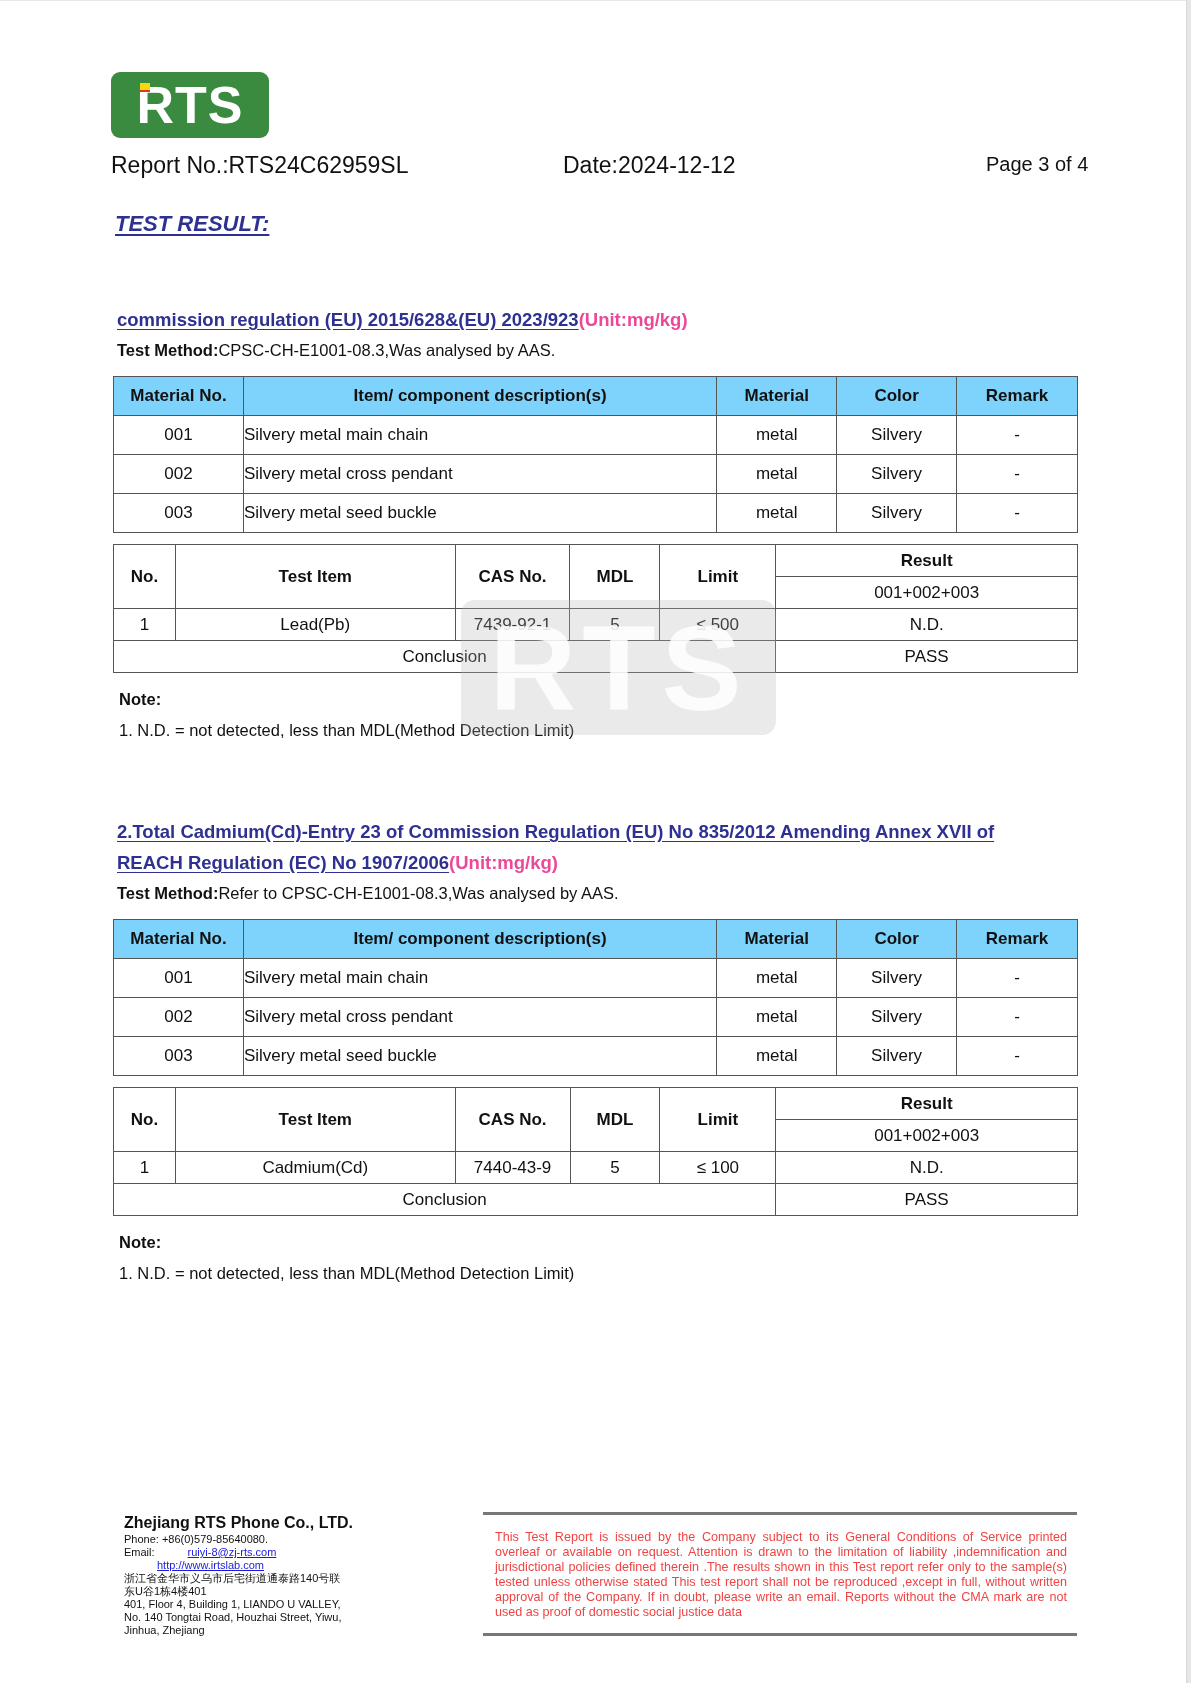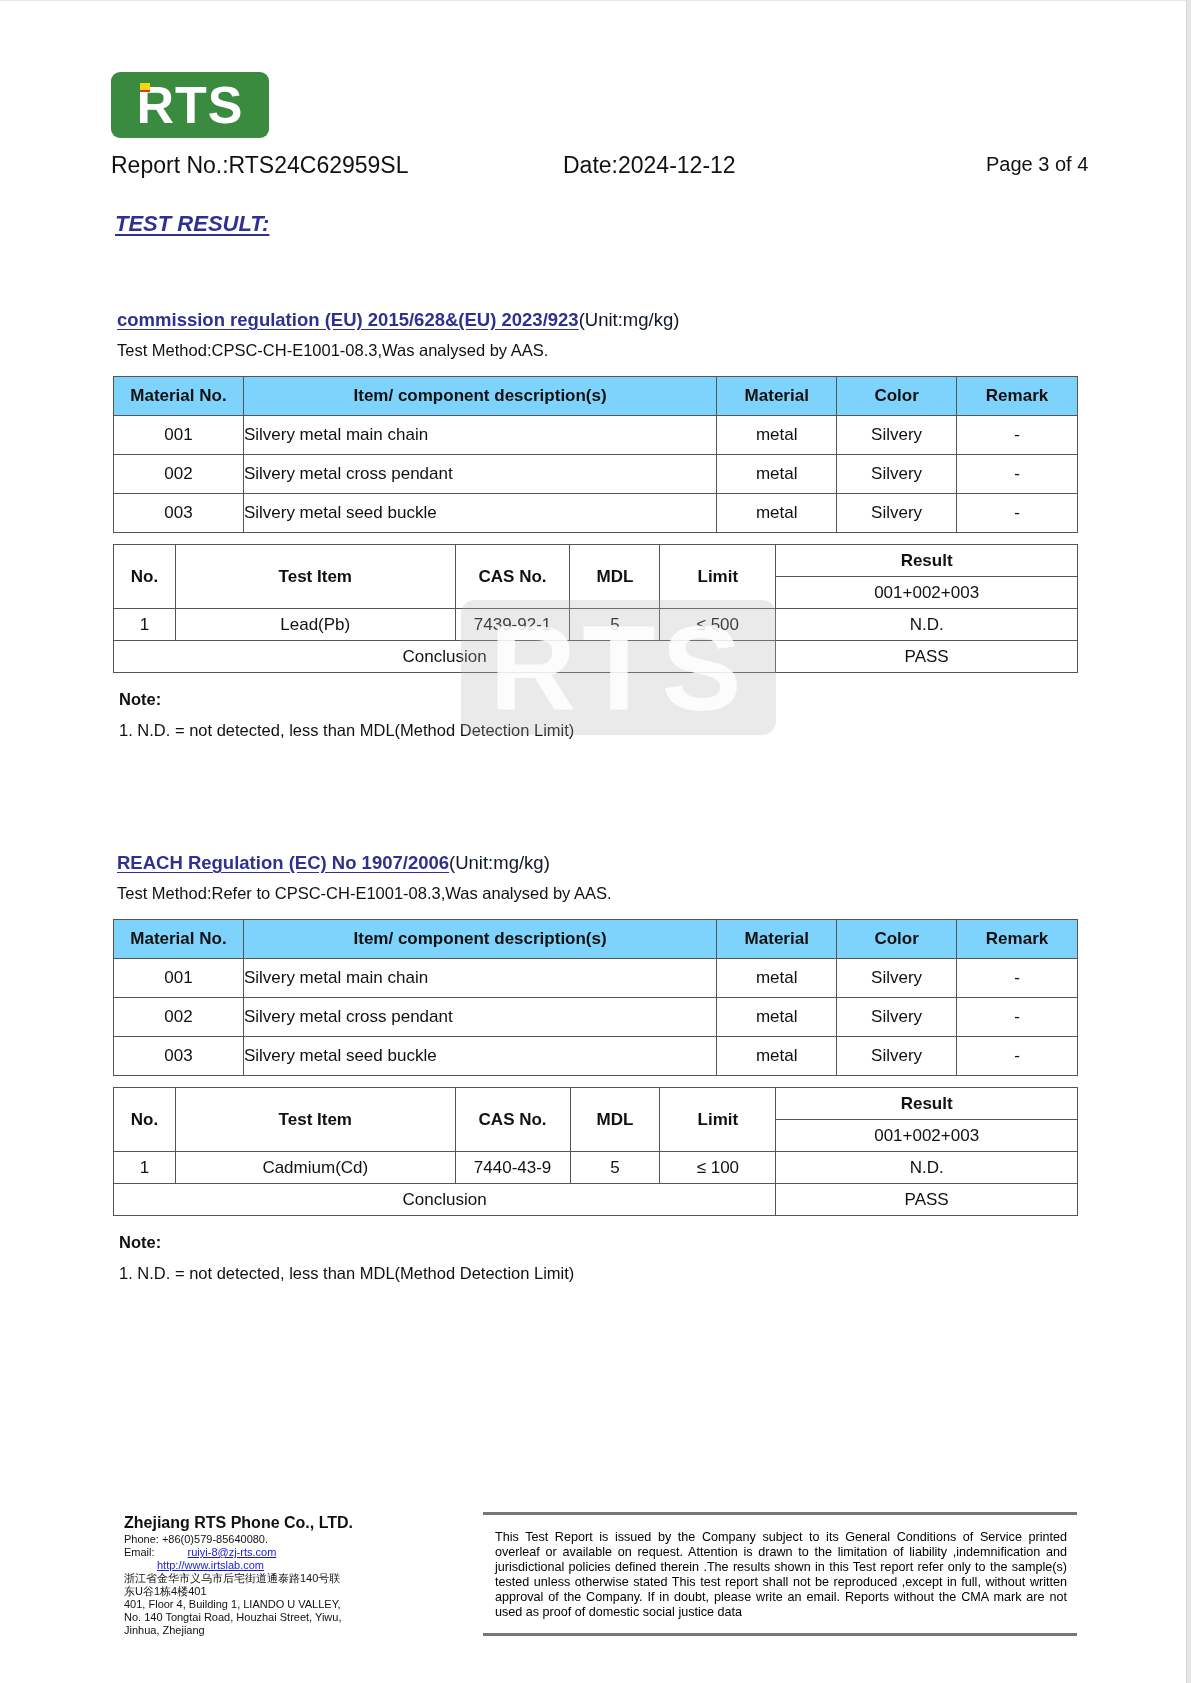--- a/index.html
+++ b/index.html
@@ -13,41 +13,41 @@
 
   .hdr { position:absolute; top:152px; font-size:23px; color:#111; white-space:nowrap; }
   .hdr-report { left:111px; }
   .hdr-date { left:563px; }
   .hdr-page { left:986px; top:153px; font-size:20px; }
 
   .title-main { position:absolute; left:115px; top:211px; font-size:22px; font-weight:bold; color:#2e3192; text-decoration:underline; text-underline-offset:3px;font-style:italic; }
 
   .sec-title { position:absolute; left:117px; width:960px; font-size:18.5px; line-height:31px; color:#2e3192; }
   .sec-title .u { font-weight:bold; text-decoration:underline; text-underline-offset:3px; }
-  .sec-title .unit { font-weight:normal; color:#0f172a; }
+  .sec-title .unit { font-weight:bold; color:#ec4899; }
   .method { position:absolute; left:117px; font-size:16.5px; color:#111; }
-  .method b { font-weight:normal; }
+  .method b { font-weight:bold; }
 
   table { position:absolute; left:113px; width:965px; border-collapse:collapse; font-size:17px; }
   td, th { border:1.5px solid #555; text-align:center; padding:0; font-weight:normal; }
   th { font-weight:bold; }
   .mat th { background:#7dd3fc; height:38px; }
   .mat td { height:38px; }
   .mat td.desc { text-align:left; }
   .res th, .res td { height:31px; }
   .watermark { position:absolute; left:461px; top:600px; width:315px; height:135px; background:rgba(180,180,180,0.28); border-radius:14px; display:flex; align-items:center; justify-content:center; z-index:2; pointer-events:none; }
   .watermark span { font-size:120px; font-weight:bold; color:rgba(255,255,255,0.85); letter-spacing:6px; line-height:1; }
 
   .note-h { position:absolute; left:119px; font-size:16.5px; font-weight:bold; }
   .note-t { position:absolute; left:119px; font-size:16.5px; }
 
   .footer-co { position:absolute; left:124px; top:1513px; width:330px; font-size:11px; line-height:13px; color:#111; }
   .footer-co .name { font-size:16px; font-weight:bold; line-height:20px; }
   .footer-co a { color:#1a1adb; text-decoration:underline;padding-left:33px; }
-  .disclaimer { position:absolute; left:483px; top:1512px; width:594px; border-top:3px solid #777; border-bottom:3px solid #777; padding:15px 10px 10px 12px; box-sizing:border-box; height:124px; font-size:12.6px; line-height:15px; text-align:justify; color:#000000; }
+  .disclaimer { position:absolute; left:483px; top:1512px; width:594px; border-top:3px solid #777; border-bottom:3px solid #777; padding:15px 10px 10px 12px; box-sizing:border-box; height:124px; font-size:12.6px; line-height:15px; text-align:justify; color:#ef4444; }
 </style>
 </head>
 <body>
 
 <div class="top-edge"></div>
 <div class="page-edge"></div>
 
 <div class="logo">
   <span class="logo-text"><span class="logo-dot"></span><span>RTS</span></span>
 </div>
@@ -142,21 +142,21 @@
     <td colspan="5">Conclusion</td>
     <td>PASS</td>
   </tr>
 </tbody>
   </table>
 
 <div class="note-h" style="top:690px;">Note:</div>
 <div class="note-t" style="top:721px;">1. N.D. = not detected, less than MDL(Method Detection Limit)</div>
 
 <div class="sec-title" style="top:816px;">
-  <br>
+  <span class="u">2.Total Cadmium(Cd)-Entry 23 of Commission Regulation (EU) No 835/2012 Amending Annex XVII of</span><br>
   <span class="u">REACH Regulation (EC) No 1907/2006</span><span class="unit">(Unit:mg/kg)</span>
 </div>
 <div class="method" style="top:884px;">
   <b>Test Method:</b><span>Refer to CPSC-CH-E1001-08.3,Was analysed by AAS.</span>
 </div>
 
 <table class="mat" style="top:919px;">
   <colgroup>
       <col style="width:130px">
       <col style="width:474px">

